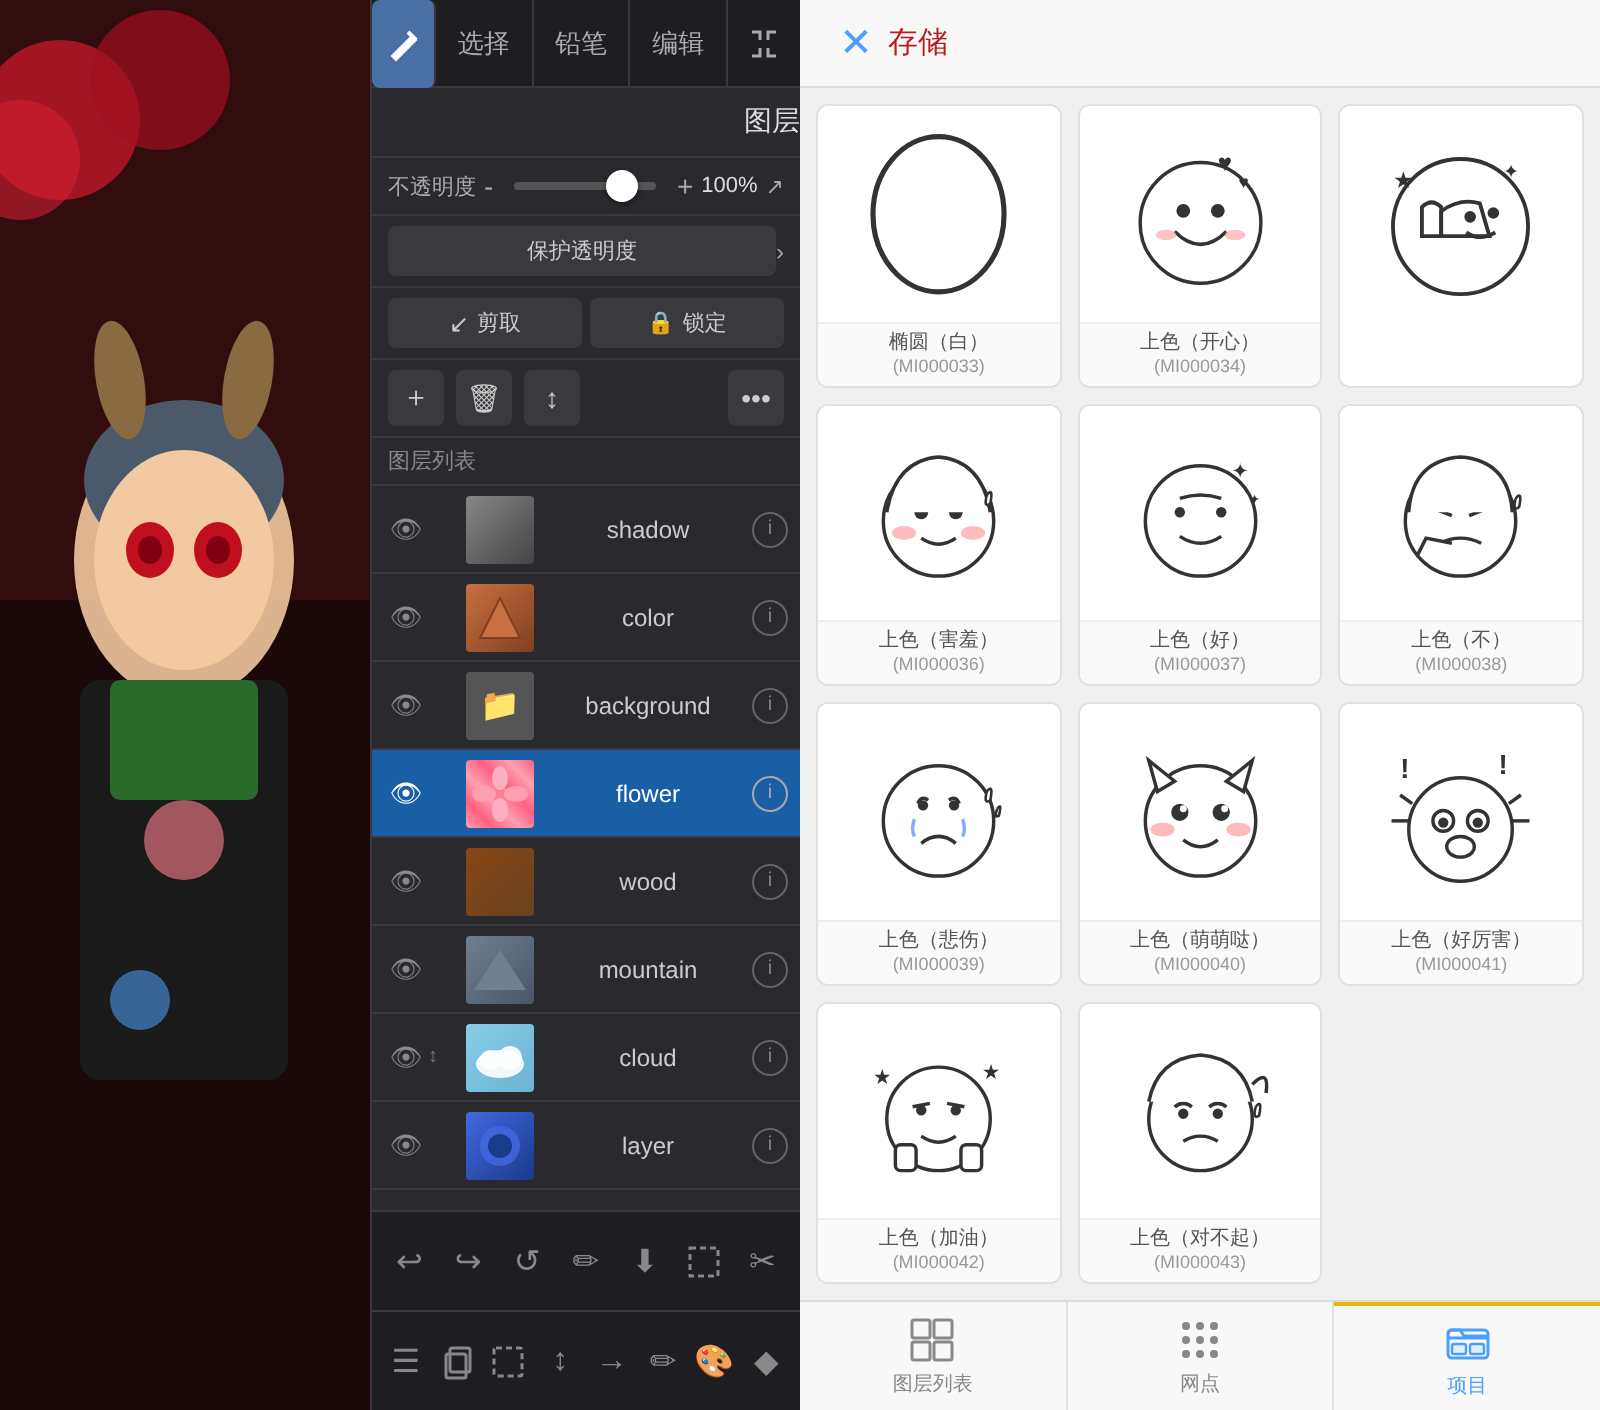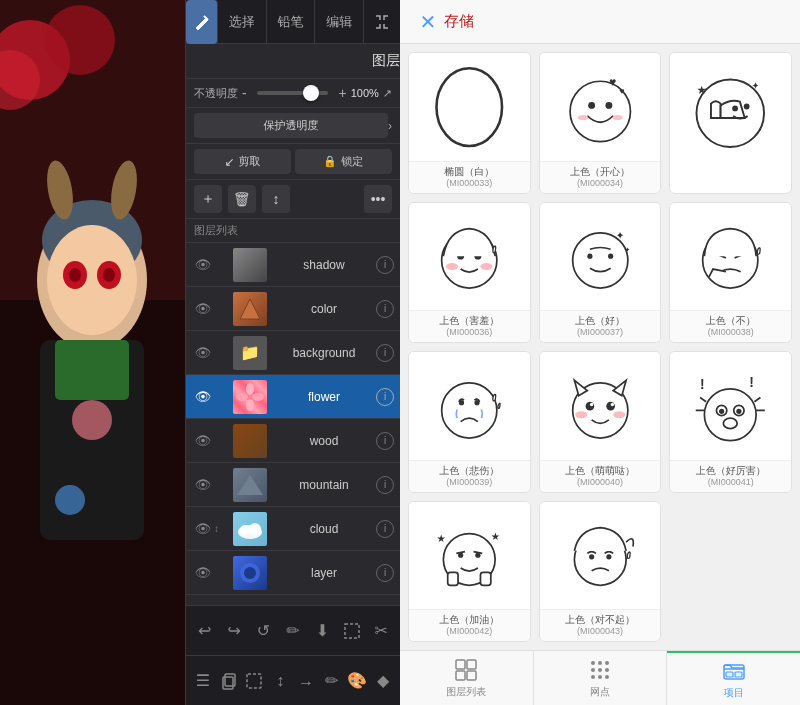--- a/index.html
+++ b/index.html
@@ -445,21 +445,21 @@
       align-items: center;
       justify-content: center;
       cursor: pointer;
       color: #888;
       font-size: 10px;
       gap: 2px;
       height: 100%;
       border-right: 1px solid #e0e0e0;
     }
     .right-nav-item:last-child { border-right: none; }
-    .right-nav-item.active { color: #4a9fff; border-top: 2px solid #22c55e; }
+    .right-nav-item.active { color: #4a9fff; border-top: 2px solid #eab308; }
     .right-nav-icon {
       width: 26px;
       height: 26px;
       display: flex;
       align-items: center;
       justify-content: center;
       font-size: 20px;
     }
 
     .scrollbar-hidden::-webkit-scrollbar { display: none; }

